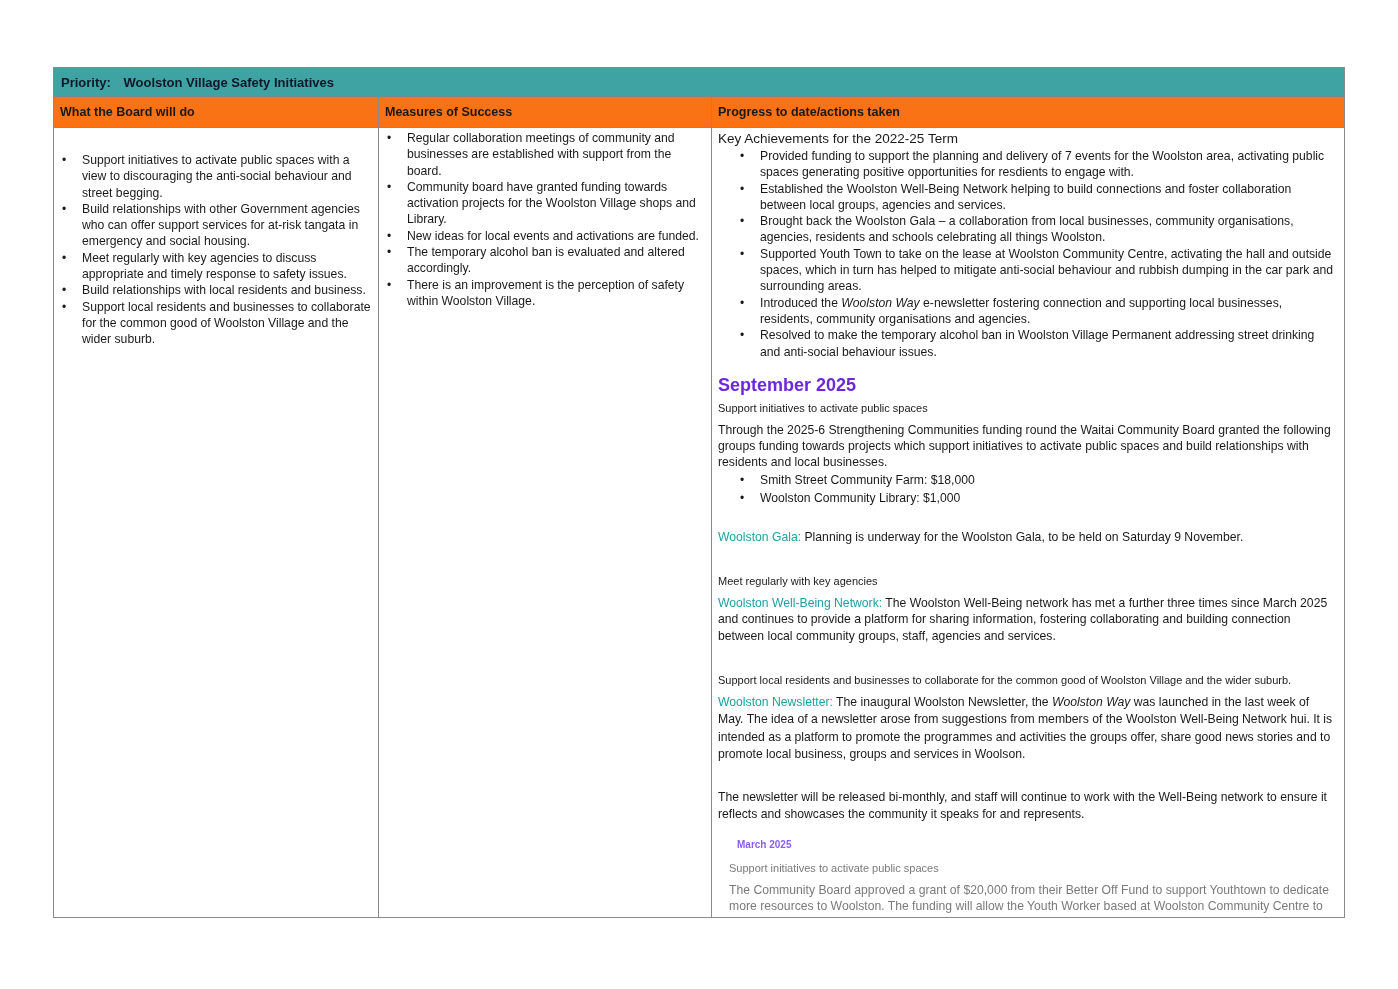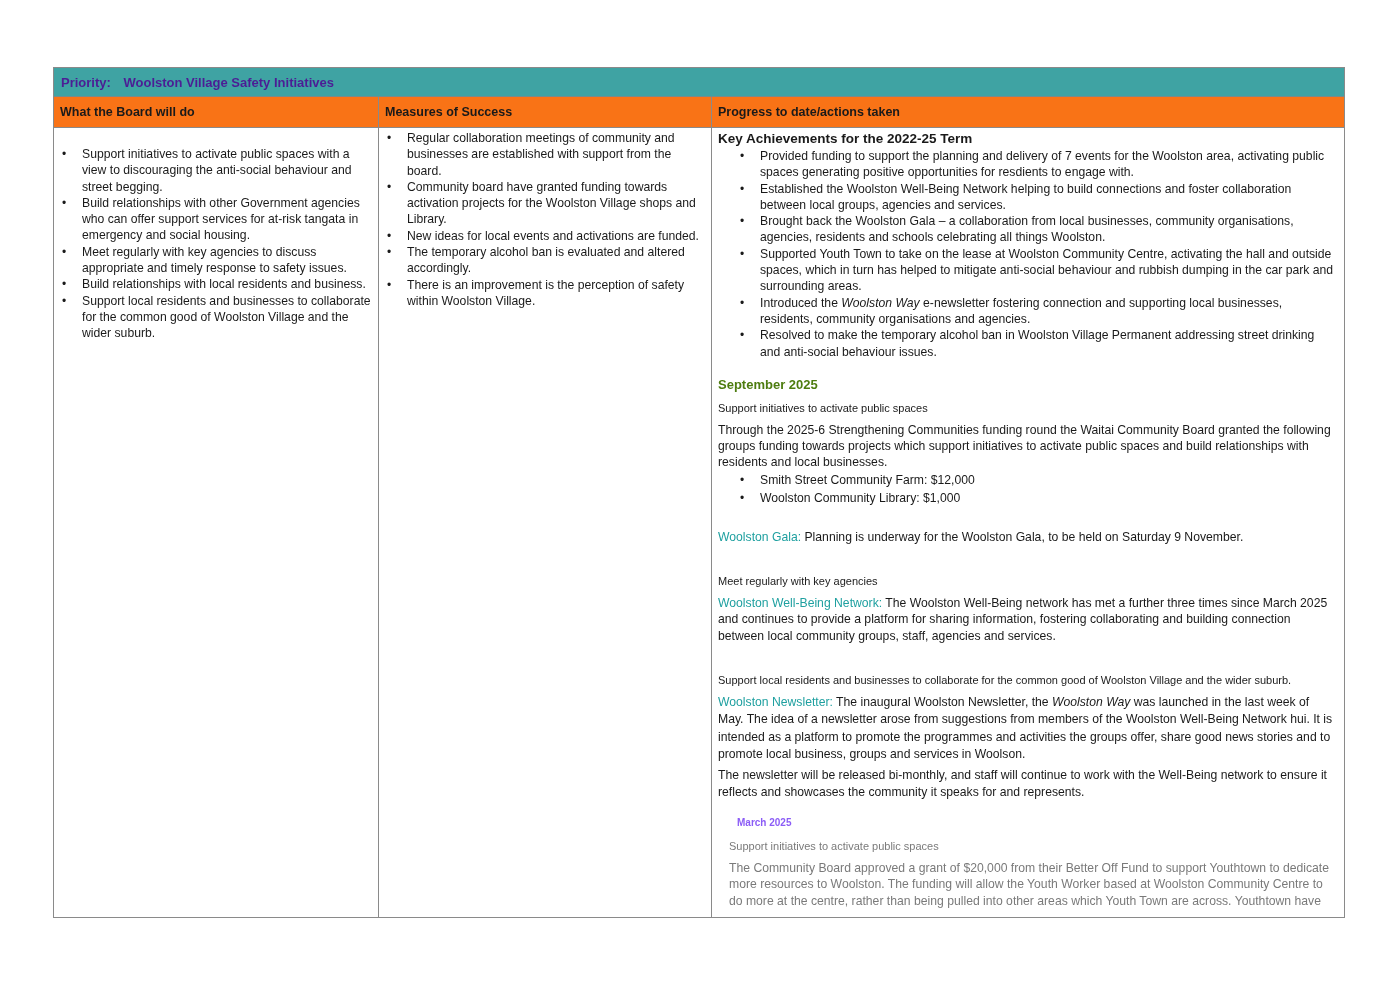--- a/index.html
+++ b/index.html
@@ -1,42 +1,42 @@
 <!DOCTYPE html>
 <html><head>
 <meta charset="utf-8">
 <style>
   html, body { margin: 0; padding: 0; background: #ffffff; }
   body { width: 1398px; height: 989px; position: relative; overflow: hidden;
          font-family: "Liberation Sans", sans-serif; color: #1a1a1a; }
   .table { position: absolute; left: 53px; top: 67px; width: 1292px; height: 851px;
            border: 1px solid #8a8a8a; box-sizing: border-box; overflow: hidden; }
   .priority-bar { height: 29px; background: #3fa3a3; border-bottom: 1px solid #7a8a8a;
-                  color: #4c1d95; font-weight: bold; font-size: 13px; line-height: 29px;
+                  color: #0f172a; font-weight: bold; font-size: 13px; line-height: 29px;
                   padding-left: 7px; box-sizing: border-box; }
   .priority-bar .lbl { margin-right: 9px; }
   .col-headers { display: flex; height: 31px; background: #f97316;
                  border-bottom: 1px solid #8a8a8a; box-sizing: border-box; }
   .col-headers div { font-weight: bold; font-size: 12.5px; line-height: 30px; padding-left: 6px;
                      box-sizing: border-box; }
   .c1 { width: 325px; border-right: 1px solid #8a8a8a; }
   .c2 { width: 333px; border-right: 1px solid #8a8a8a; }
   .c3 { flex: 1; }
   .body-row { display: flex; height: 790px; }
   .body-row > div { box-sizing: border-box; height: 100%; overflow: hidden; }
-  .cell1 { width: 325px; border-right: 1px solid #8a8a8a; padding: 18px 6px 0 6px; }
+  .cell1 { width: 325px; border-right: 1px solid #8a8a8a; padding: 24px 6px 0 6px; }
   .cell2 { width: 333px; border-right: 1px solid #8a8a8a; padding: 2px 6px 0 6px; }
   .cell3 { flex: 1; padding: 2px 6px 0 6px; }
   ul.b { margin: 0; padding: 0; list-style: none; }
   ul.b li { position: relative; padding-left: 22px; font-size: 12.2px; line-height: 16.3px; }
   ul.b li::before { content: "•"; position: absolute; left: 2px; top: 0; font-size: 12px; }
   .cell3 ul.b li { padding-left: 42px; }
   .cell3 ul.b li::before { left: 22px; }
-  .key-title { font-weight: bold; font-size: 13.5px; line-height: 18px; }
-  .month { color: #4d7c0f; font-weight: bold; font-size: 13px; margin-top: 16px; line-height: 18px; }
+  .key-title { font-weight: normal; font-size: 13.5px; line-height: 18px; }
+  .month { color: #6d28d9; font-weight: bold; font-size: 18px; margin-top: 16px; line-height: 18px; }
   .month.grey { color: #8b5cf6; font-size: 10px; margin-left: 8px; }
   .sub { font-size: 11px; line-height: 16px; margin-top: 6px; }
   p.t { margin: 6px 0 0 0; font-size: 12.2px; line-height: 16.3px; }
   .teal { color: #1fa0a0; }
   .gap { height: 16px; }
   .faded { color: #7a7a7a; padding-left: 11px; }
   .faded .sub { color: #7a7a7a; }
   ul.b.amt li { line-height: 18px; }
 </style>
 </head>
@@ -83,32 +83,32 @@
         <li><span>Brought back the Woolston Gala – a collaboration from local businesses, community organisations, agencies, residents and schools celebrating all things Woolston.</span></li>
         <li><span>Supported Youth Town to take on the lease at Woolston Community Centre, activating the hall and outside spaces, which in turn has helped to mitigate anti-social behaviour and rubbish dumping in the car park and surrounding areas.</span></li>
         <li><span>Introduced the </span><i>Woolston Way</i><span> e-newsletter fostering connection and supporting local businesses, residents, community organisations and agencies.</span></li>
         <li><span>Resolved to make the temporary alcohol ban in Woolston Village Permanent addressing street drinking and anti-social behaviour issues.</span></li>
       </ul>
 
       <div class="month">September 2025</div>
       <div class="sub">Support initiatives to activate public spaces</div>
       <p class="t">Through the 2025-6 Strengthening Communities funding round the Waitai Community Board granted the following groups funding towards projects which support initiatives to activate public spaces and build relationships with residents and local businesses.</p>
       <ul class="b amt">
-        <li>Smith Street Community Farm: $12,000</li>
+        <li>Smith Street Community Farm: $18,000</li>
         <li>Woolston Community Library: $1,000</li>
       </ul>
       <div class="gap"></div>
       <p class="t"><span class="teal">Woolston Gala:</span><span> Planning is underway for the Woolston Gala, to be held on Saturday 9 November.</span></p>
       <div class="gap" style="height:22px"></div>
       <div class="sub">Meet regularly with key agencies</div>
       <p class="t"><span class="teal">Woolston Well-Being Network:</span><span> The Woolston Well-Being network has met a further three times since March 2025 and continues to provide a platform for sharing information, fostering collaborating and building connection between local community groups, staff, agencies and services.</span></p>
       <div class="gap" style="height:22px"></div>
       <div class="sub">Support local residents and businesses to collaborate for the common good of Woolston Village and the wider suburb.</div>
       <p class="t" style="line-height:17.5px"><span class="teal">Woolston Newsletter:</span><span> The inaugural Woolston Newsletter, the </span><i>Woolston Way</i><span> was launched in the last week of May. The idea of a newsletter arose from suggestions from members of the Woolston Well-Being Network hui. It is intended as a platform to promote the programmes and activities the groups offer, share good news stories and to promote local business, groups and services in Woolson.</span></p>
-      <p class="t" style="margin-top:3px;line-height:17.5px">The newsletter will be released bi-monthly, and staff will continue to work with the Well-Being network to ensure it reflects and showcases the community it speaks for and represents.</p>
+      <p class="t" style="margin-top:25px;line-height:17.5px">The newsletter will be released bi-monthly, and staff will continue to work with the Well-Being network to ensure it reflects and showcases the community it speaks for and represents.</p>
 
       <div class="faded">
         <div class="month grey" style="margin-top:12px">March 2025</div>
         <div class="sub">Support initiatives to activate public spaces</div>
         <p class="t">The Community Board approved a grant of $20,000 from their Better Off Fund to support Youthtown to dedicate more resources to Woolston. The funding will allow the Youth Worker based at Woolston Community Centre to do more at the centre, rather than being pulled into other areas which Youth Town are across. Youthtown have</p>
       </div>
     </div>
   </div>
 </div>
 

